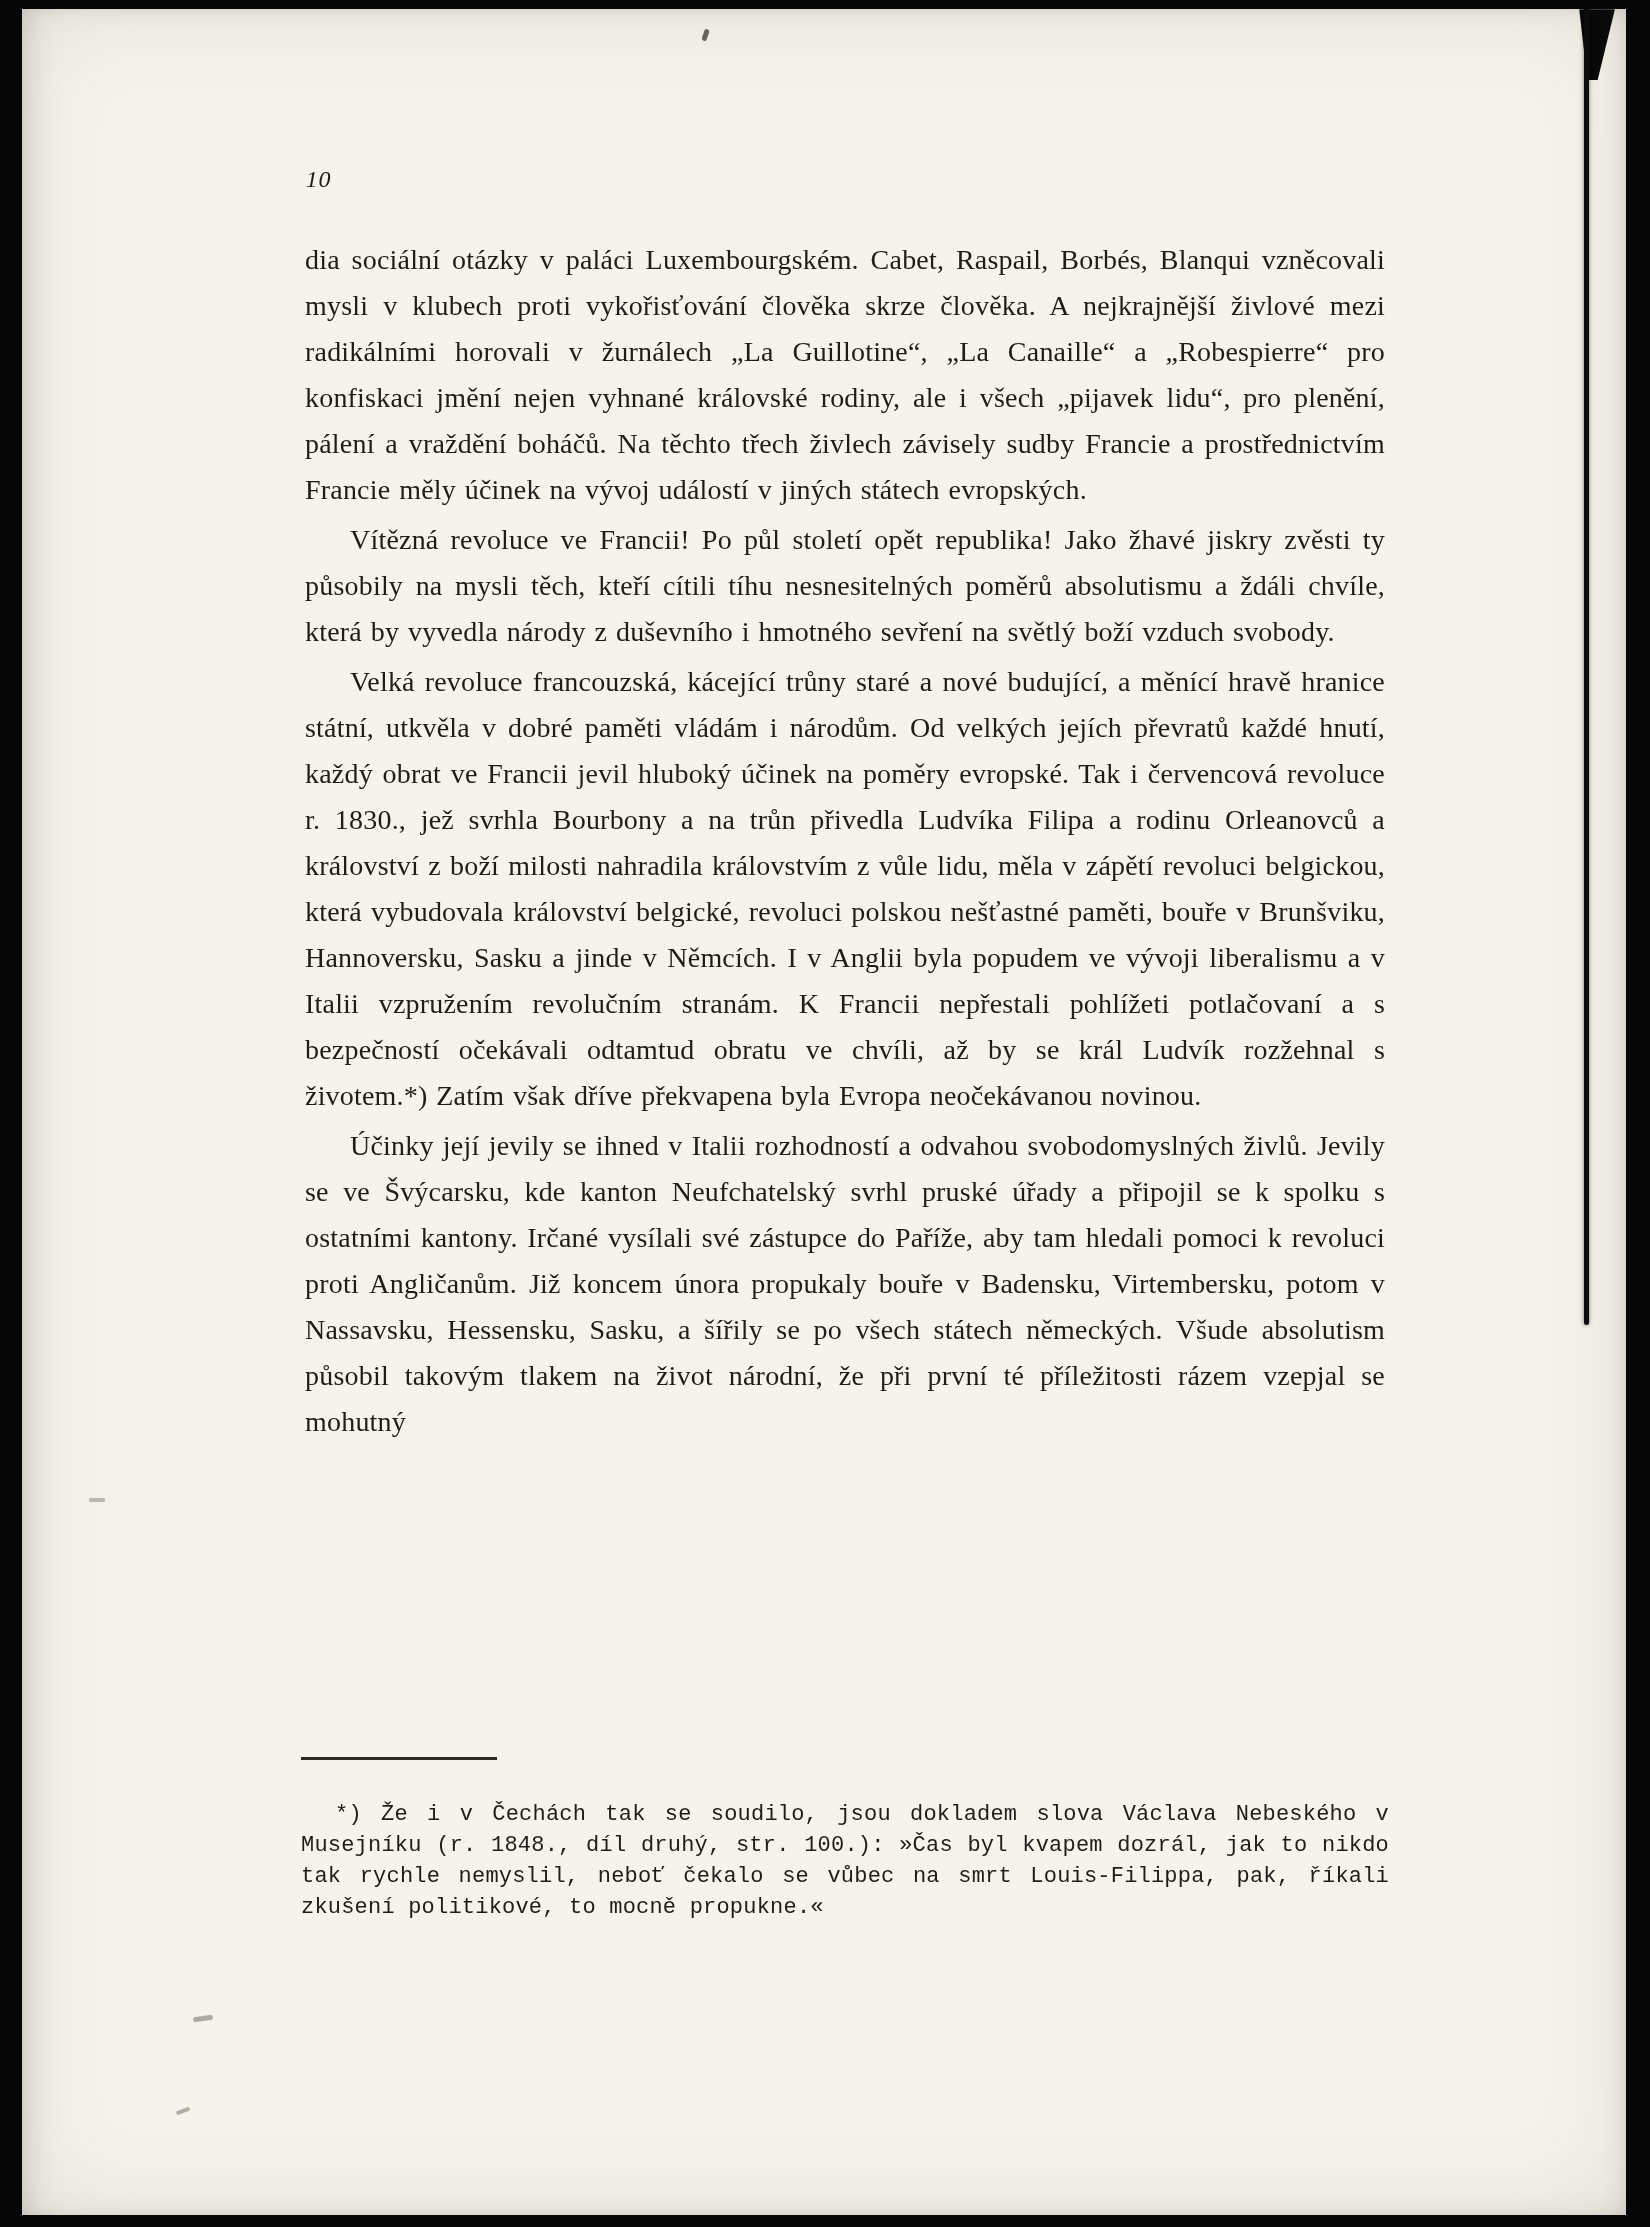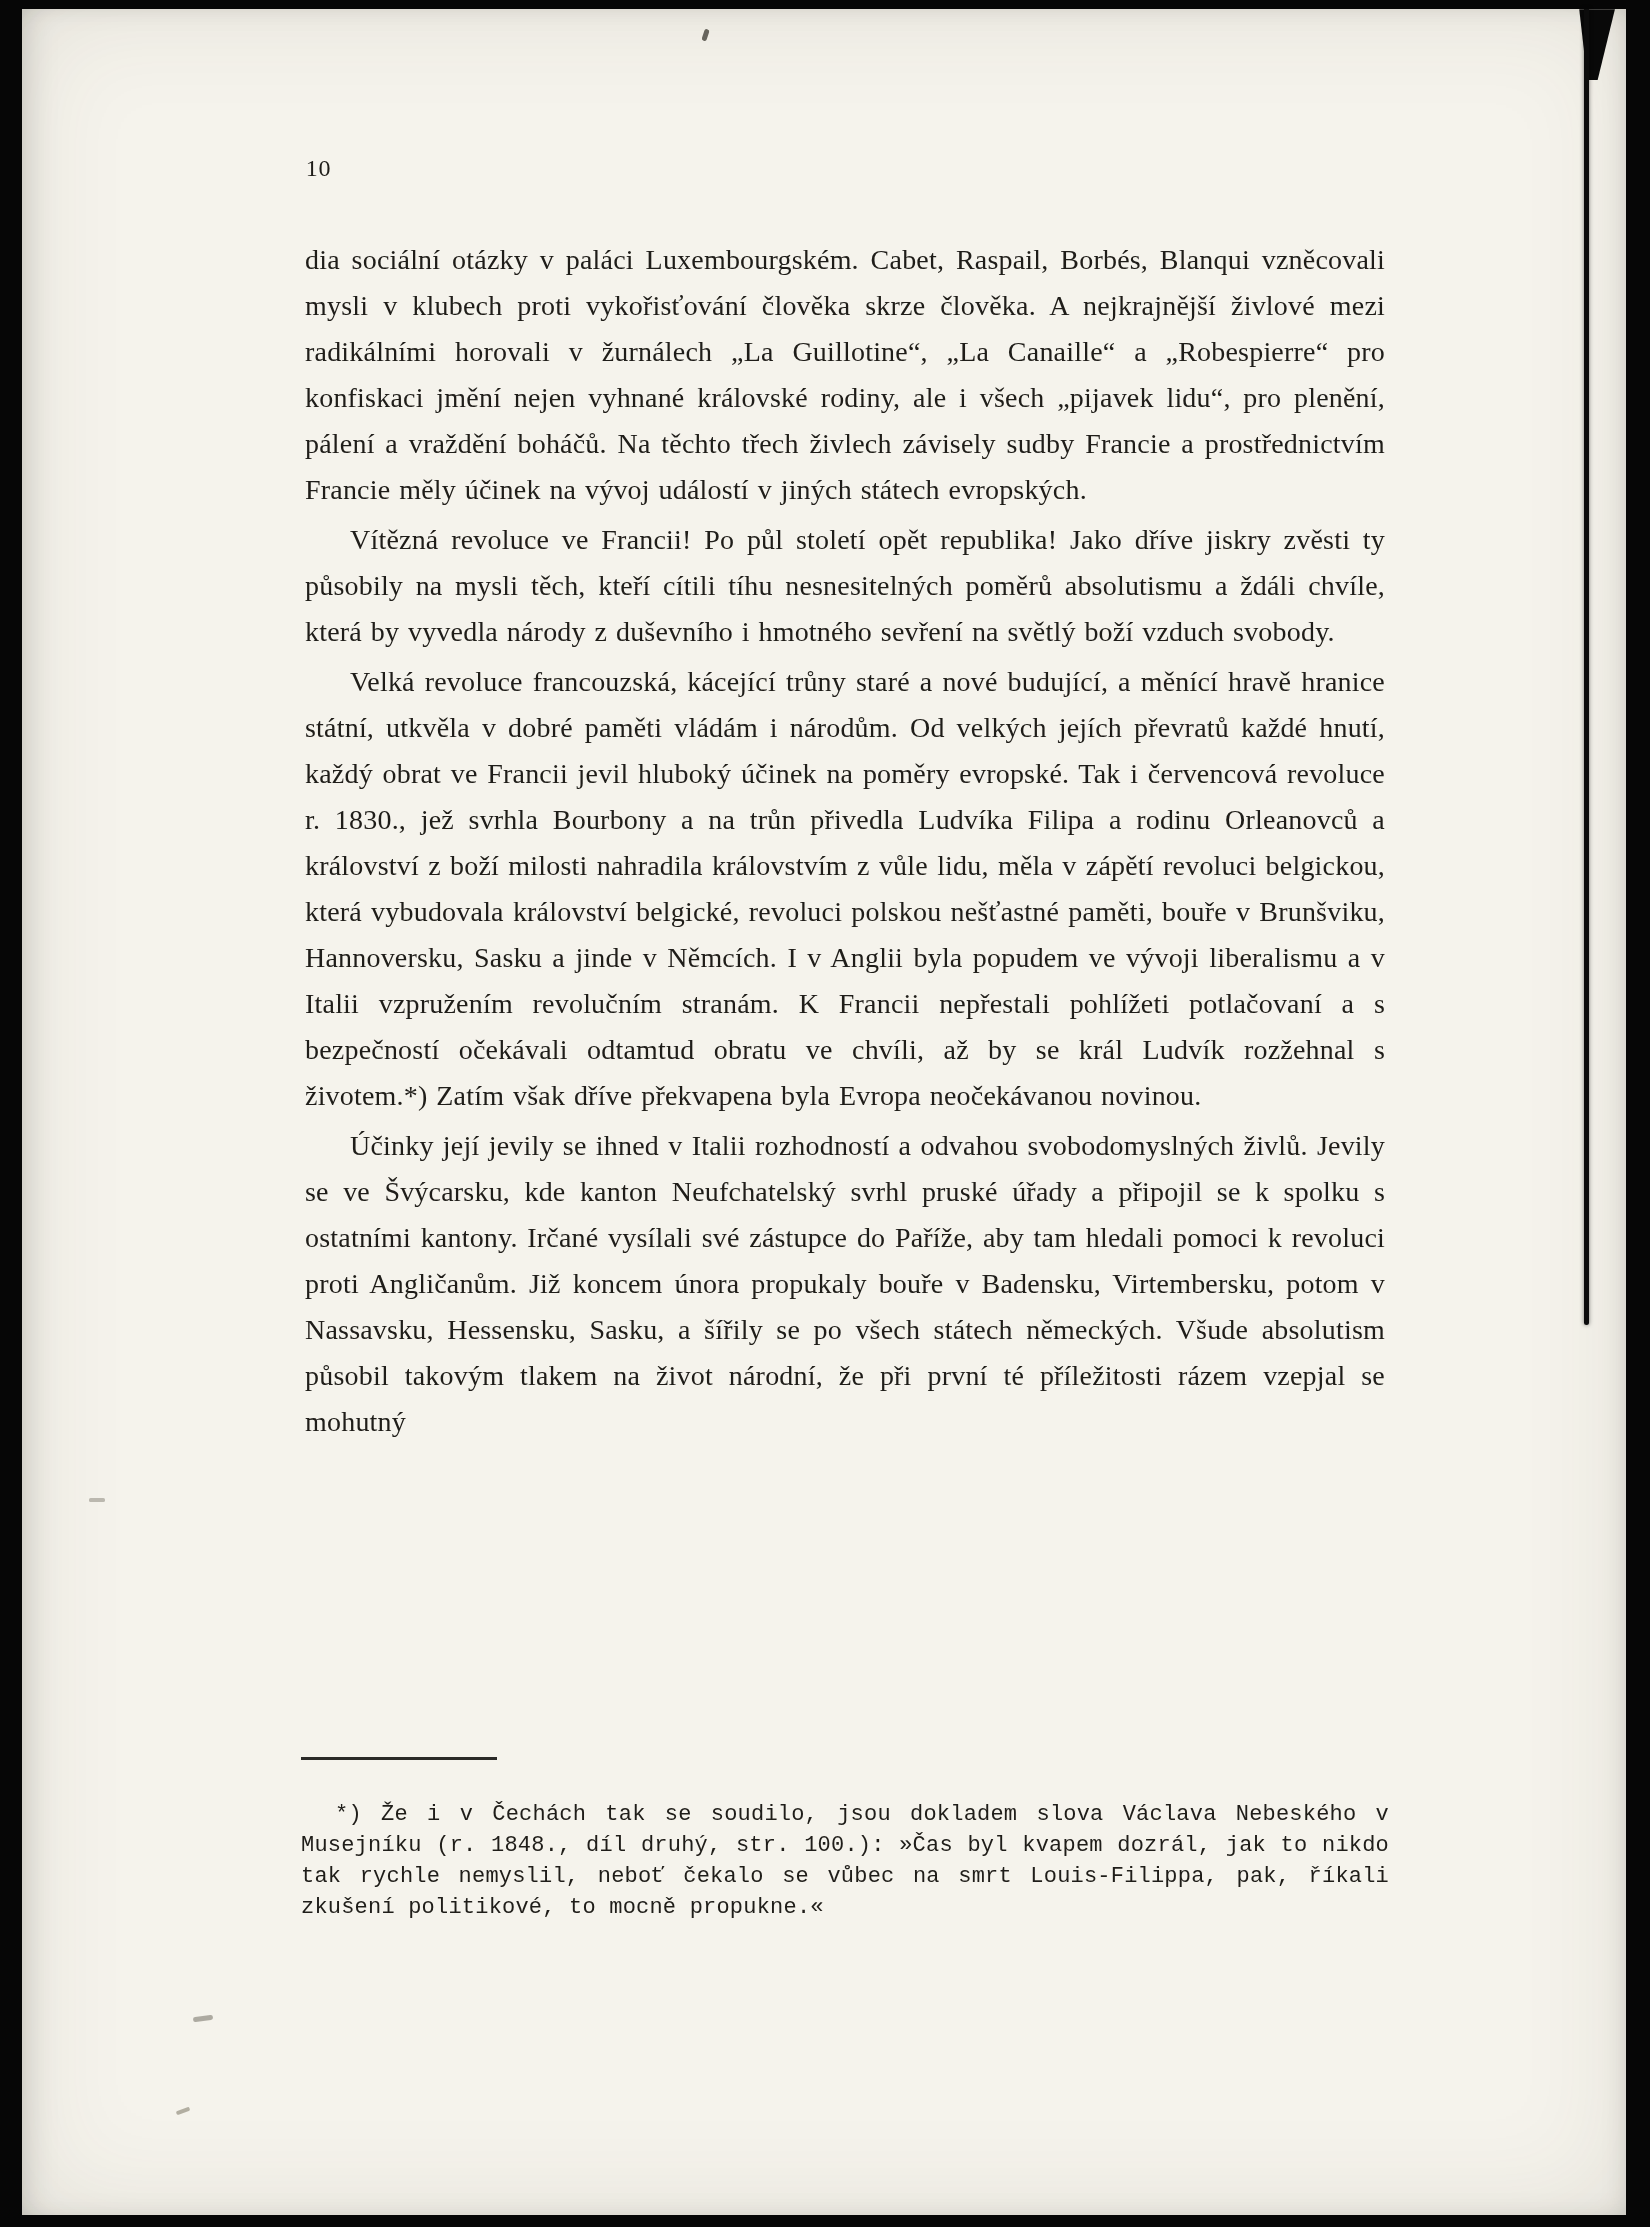--- a/index.html
+++ b/index.html
@@ -23,23 +23,24 @@
     background: #f5f3ec;
     box-shadow:
       inset 0 0 109px rgba(70, 58, 35, 0.10),
       inset 14px 0 39px -19.4px rgba(0, 0, 0, 0.25),
       inset -11px 0 31px -17px rgba(0, 0, 0, 0.18);
     color: #1f1d19;
   }
   .header-row {
     position: absolute;
     left: 279px;
-    top: 143px;
+    top: 154px;
     width: 1088px;
     height: 37px;
+    font-style: italic;
   }
   .page-number {
     position: absolute;
     left: 4.7px;
     top: 3.1px;
     font-size: 24px;
     letter-spacing: 0.8px;
   }
   .running-header {
     position: absolute;
@@ -157,21 +158,21 @@
 <body>
 
 <div class="page">
 
   <div class="header-row">
     <span class="page-number">10</span>
   </div>
 
   <div class="text-block">
     <p>dia sociální otázky v paláci Luxembourgském. Cabet, Raspail, Borbés, Blanqui vzněcovali mysli v klubech proti vykořisťování člověka skrze člověka. A nejkrajnější živlové mezi radikálními horovali v žurnálech „La Guillotine“, „La Canaille“ a „Robespierre“ pro konfiskaci jmění nejen vyhnané královské rodiny, ale i všech „pijavek lidu“, pro plenění, pálení a vraždění boháčů. Na těchto třech živlech závisely sudby Francie a prostřednictvím Francie měly účinek na vývoj událostí v jiných státech evropských.</p>
-    <p class="indent">Vítězná revoluce ve Francii! Po půl století opět republika! Jako dříve jiskry zvěsti ty působily na mysli těch, kteří cítili tíhu nesnesitelných poměrů absolutismu a ždáli chvíle, která by vyvedla národy z duševního i hmotného sevření na světlý boží vzduch svobody.</p>
+    <p class="indent">Vítězná revoluce ve Francii! Po půl století opět republika! Jako žhavé jiskry zvěsti ty působily na mysli těch, kteří cítili tíhu nesnesitelných poměrů absolutismu a ždáli chvíle, která by vyvedla národy z duševního i hmotného sevření na světlý boží vzduch svobody.</p>
     <p class="indent">Velká revoluce francouzská, kácející trůny staré a nové budující, a měnící hravě hranice státní, utkvěla v dobré paměti vládám i národům. Od velkých jejích převratů každé hnutí, každý obrat ve Francii jevil hluboký účinek na poměry evropské. Tak i červencová revoluce r. 1830., jež svrhla Bourbony a na trůn přivedla Ludvíka Filipa a rodinu Orleanovců a království z boží milosti nahradila královstvím z vůle lidu, měla v zápětí revoluci belgickou, která vybudovala království belgické, revoluci polskou nešťastné paměti, bouře v Brunšviku, Hannoversku, Sasku a jinde v Němcích. I v Anglii byla popudem ve vývoji liberalismu a v Italii vzpružením revolučním stranám. K Francii nepřestali pohlížeti potlačovaní a s bezpečností očekávali odtamtud obratu ve chvíli, až by se král Ludvík rozžehnal s životem.*) Zatím však dříve překvapena byla Evropa neočekávanou novinou.</p>
     <p class="indent">Účinky její jevily se ihned v Italii rozhodností a odvahou svobodomyslných živlů. Jevily se ve Švýcarsku, kde kanton Neufchatelský svrhl pruské úřady a připojil se k spolku s ostatními kantony. Irčané vysílali své zástupce do Paříže, aby tam hledali pomoci k revoluci proti Angličanům. Již koncem února propukaly bouře v Badensku, Virtembersku, potom v Nassavsku, Hessensku, Sasku, a šířily se po všech státech německých. Všude absolutism působil takovým tlakem na život národní, že při první té příležitosti rázem vzepjal se mohutný</p>
   </div>
 
   <div class="footnote-rule"></div>
 
   <p class="footnote">*) Že i v Čechách tak se soudilo, jsou dokladem slova Václava Nebeského v Musejníku (r. 1848., díl druhý, str. 100.): »Čas byl kvapem dozrál, jak to nikdo tak rychle nemyslil, neboť čekalo se vůbec na smrt Louis-Filippa, pak, říkali zkušení politikové, to mocně propukne.«</p>
 
   <div class="scan-blob-topright"></div>
   <div class="scan-line-right"></div>

